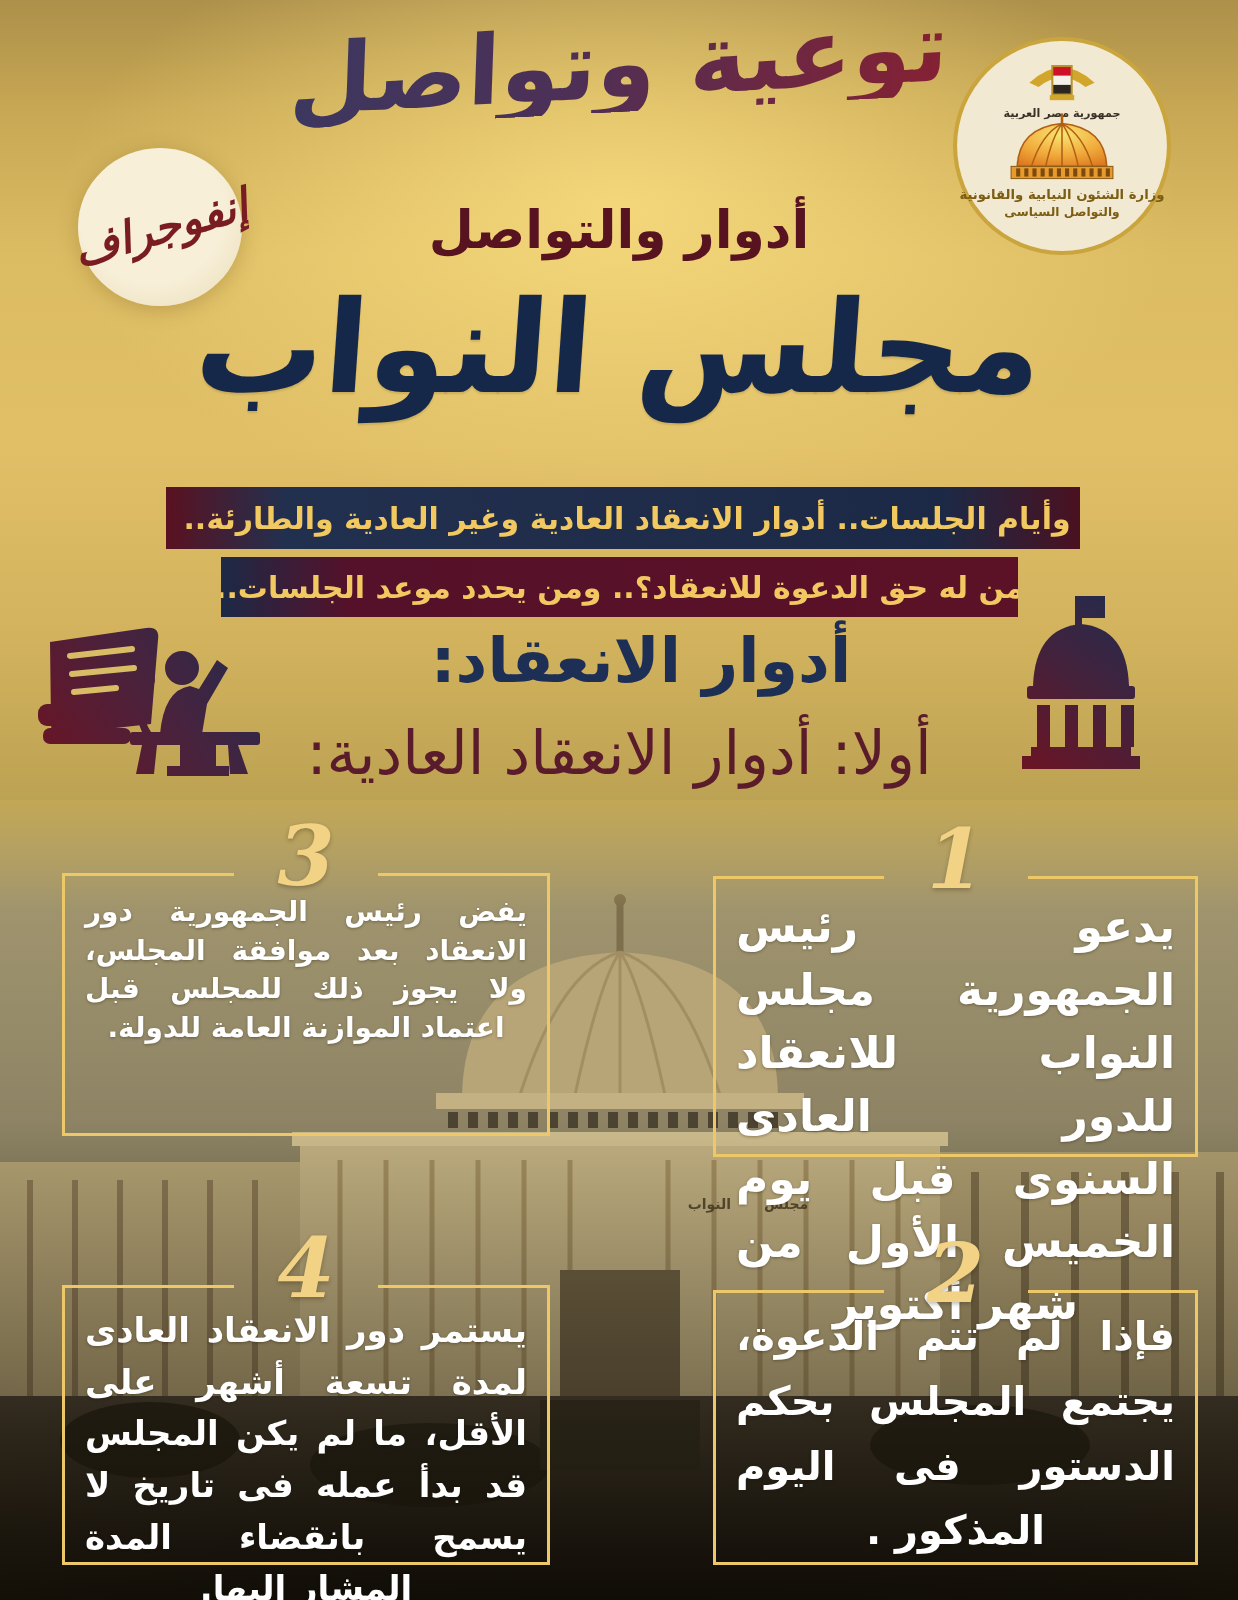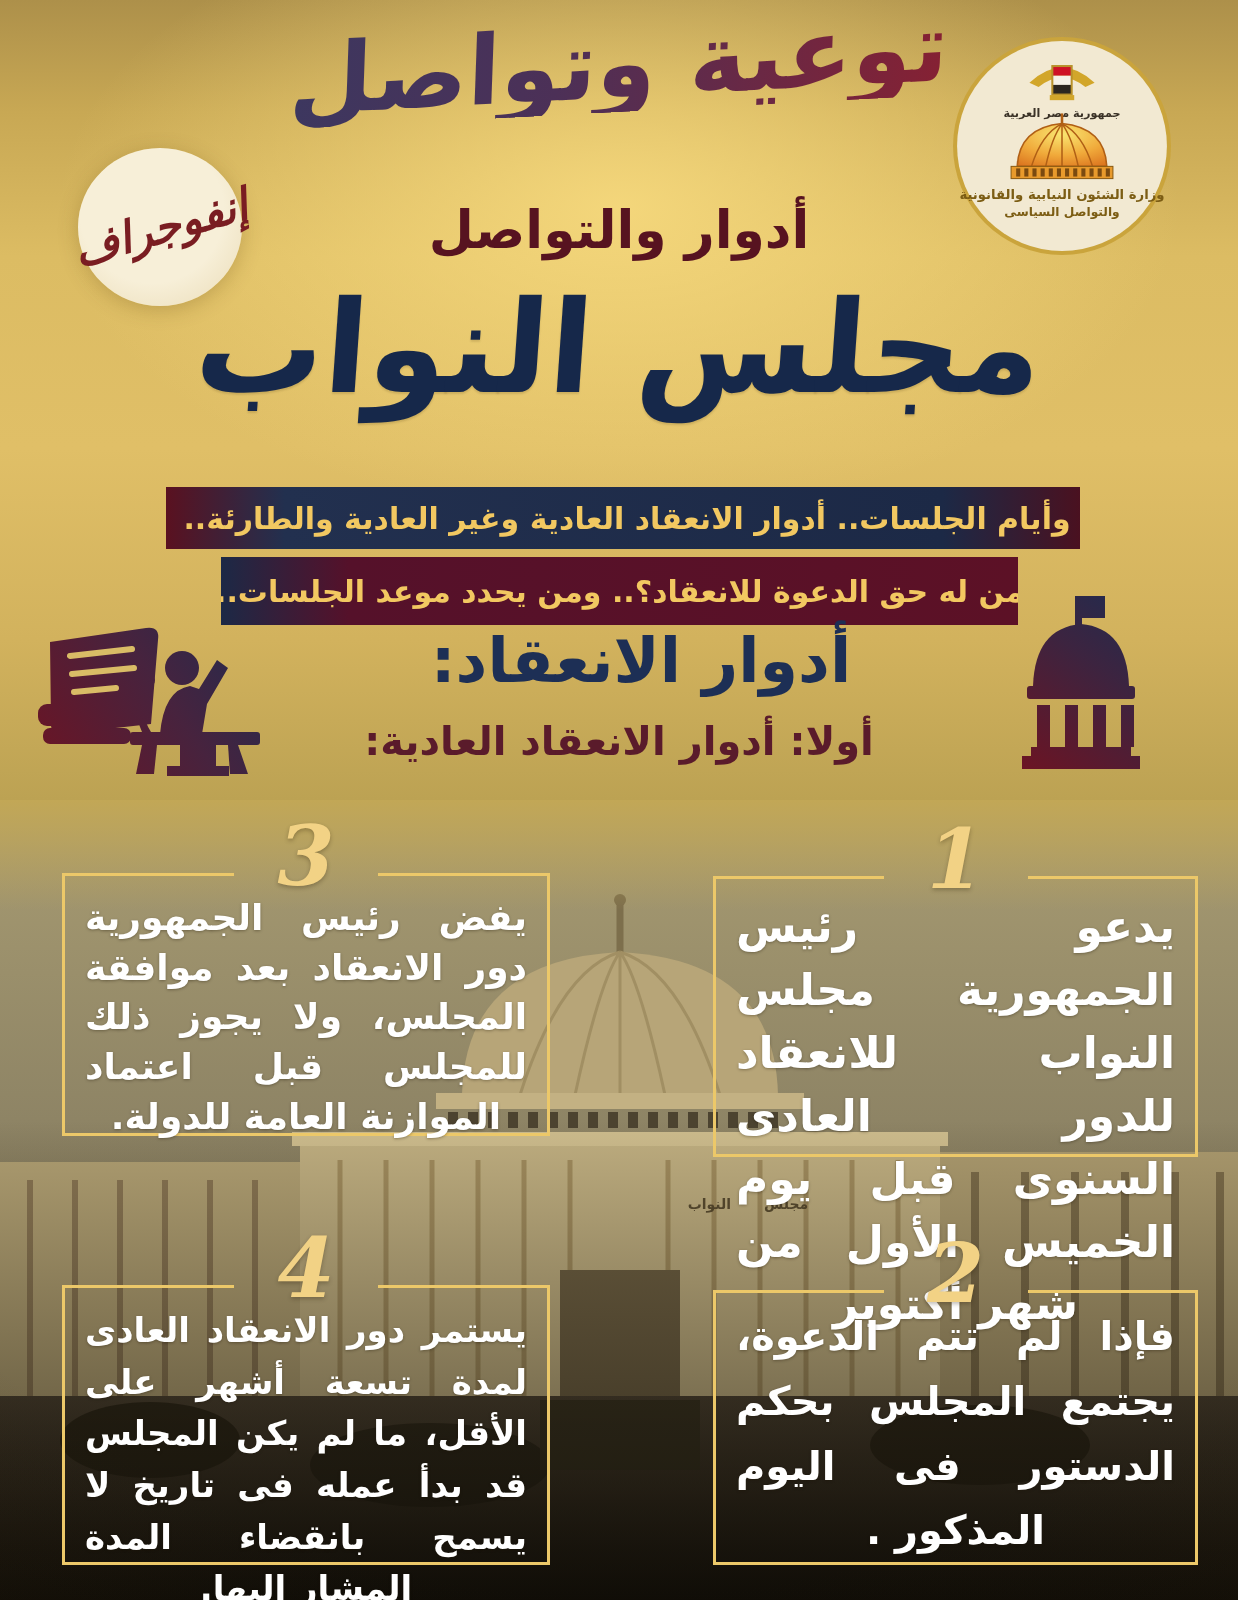--- a/index.html
+++ b/index.html
@@ -55,27 +55,27 @@
     font-size:128px;font-weight:bold;color:#16284a;line-height:1.35;
     transform:skewX(-4deg);
     text-shadow:0 2px 2px rgba(60,40,10,.15);
   }
 
   
   .bar{height:62px;display:flex;align-items:center;justify-content:center;
        overflow:hidden;color:#f2c861;font-weight:bold;white-space:nowrap;}
   .bar1{left:166px;top:487px;width:906px;font-size:30px;
         background:linear-gradient(90deg,#5a1120 0%,#22304f 13%,#1c2946 85%,#4a1120 100%);padding-left:8px;}
-  .bar2{left:221px;top:557px;width:797px;height:68px;font-size:30px;
+  .bar2{left:221px;top:557px;width:797px;height:60px;font-size:30px;
         background:linear-gradient(90deg,#1c2946 0%,#55112a 16%,#5c1126 100%);}
 
   .heading1{left:0;right:0;top:624px;text-align:center;
             font-size:62px;font-weight:bold;color:#1d2f55;margin-left:44px;}
   .heading2{left:0;right:0;top:718px;text-align:center;
-            font-size:40px;font-weight:bold;color:#5a1b2b;}
+            font-size:60px;font-weight:normal;color:#5a1b2b;}
 
   .icon-left{left:30px;top:616px;width:235px;height:160px;}
   .icon-right{left:1015px;top:590px;width:132px;height:182px;}
 
   
   .box{border:3px solid #ecc869;border-top:none;position:absolute;}
   .box .tseg{position:absolute;top:0;height:3px;background:#ecc869;}
   .box .tseg.l{left:0;width:calc(50% - 72px);}
   .box .tseg.r{right:0;width:calc(50% - 72px);}
   .box .num{
@@ -86,21 +86,21 @@
   }
   .box .txt{
     color:#ffffff;font-weight:bold;
     text-align:justify;text-align-last:center;
     padding:20px 20px 8px;
     text-shadow:0 1px 3px rgba(30,20,5,.35);
   }
   .box1{left:713px;top:876px;width:479px;height:278px;}
   .box1 .txt{font-size:44px;line-height:1.43;}
   .box3{left:62px;top:873px;width:482px;height:260px;}
-  .box3 .txt{font-size:36px;line-height:1.38;}
+  .box3 .txt{font-size:28px;line-height:1.38;}
   .box2{left:713px;top:1290px;width:479px;height:272px;}
   .box2 .txt{font-size:40px;line-height:1.62;padding-top:14px;}
   .box4{left:62px;top:1285px;width:482px;height:277px;}
   .box4 .txt{font-size:34px;line-height:1.52;}
 
   .signage{
     left:648px;top:1196px;width:200px;text-align:center;
     font-size:14px;color:#473b24;letter-spacing:2px;word-spacing:28px;
     opacity:.9;font-weight:bold;
   }

